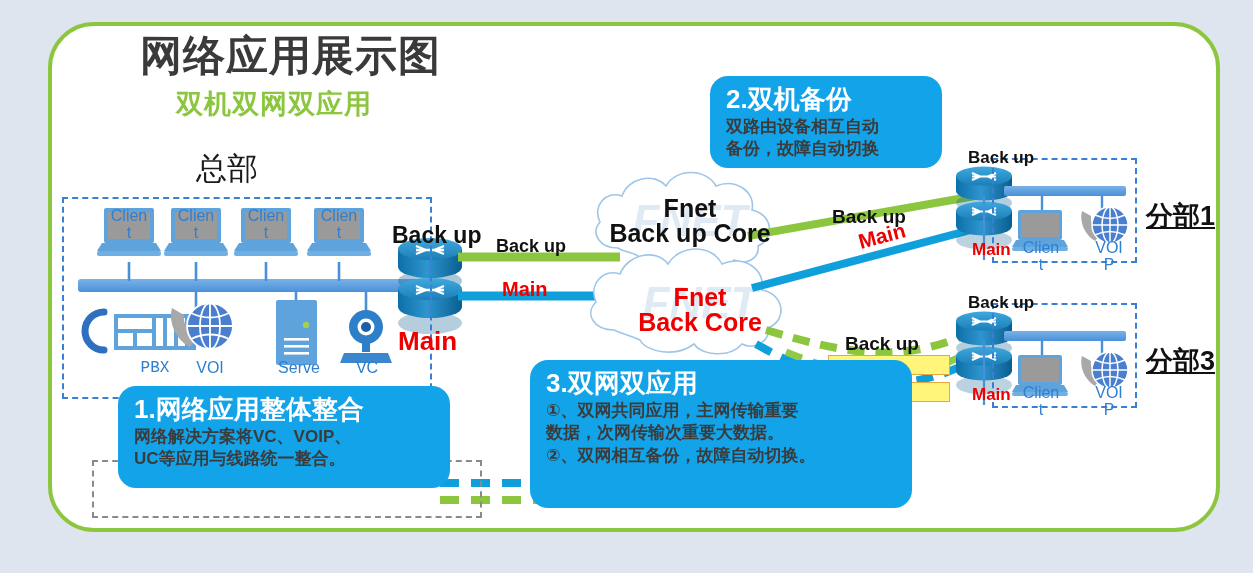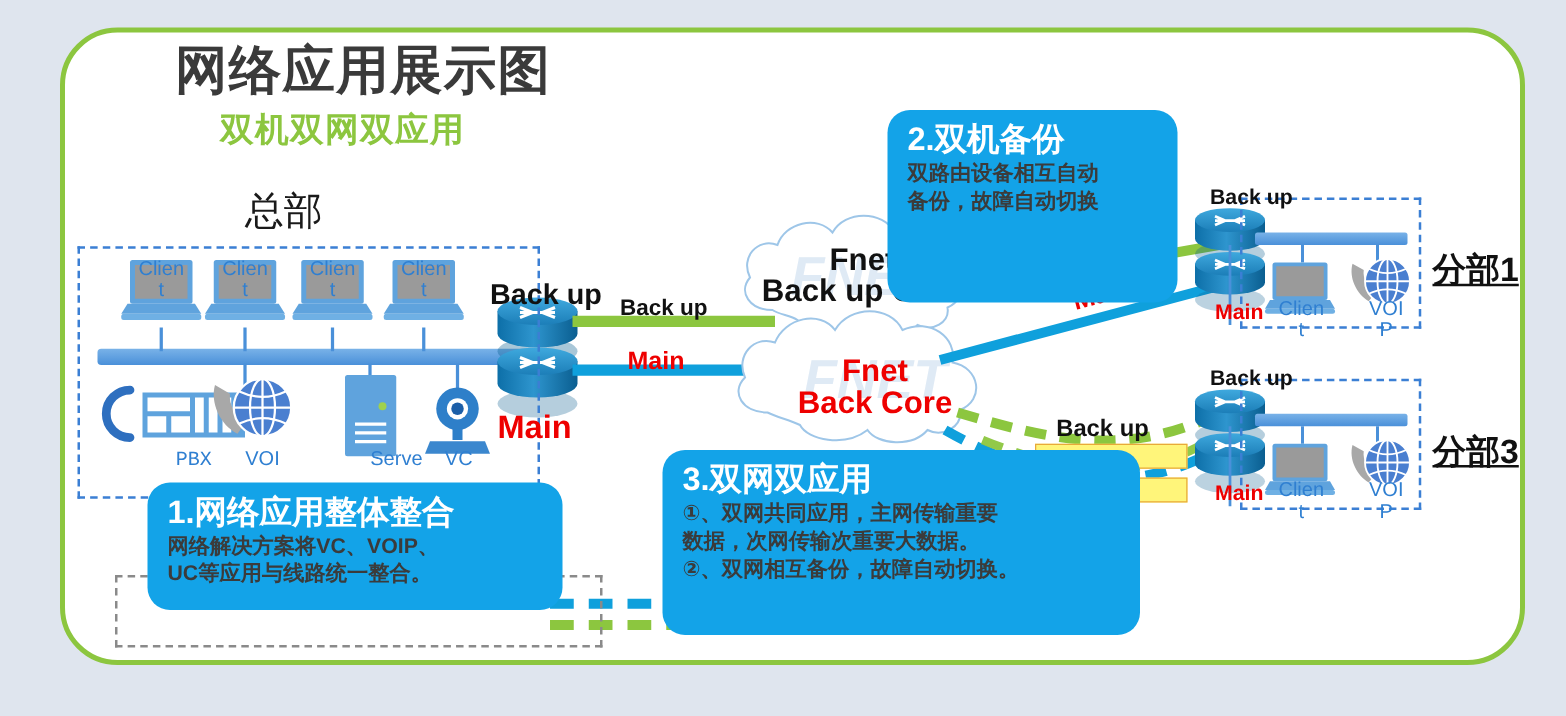--- a/index.html
+++ b/index.html
@@ -353,21 +353,21 @@
   <div class="subtitle">双机双网双应用</div>
   <div class="hq-title">总部</div>
 
   <div class="dev-label wide" style="left:106px;top:208px;">Clien<br>t</div>
   <div class="dev-label wide" style="left:173px;top:208px;">Clien<br>t</div>
   <div class="dev-label wide" style="left:243px;top:208px;">Clien<br>t</div>
   <div class="dev-label wide" style="left:316px;top:208px;">Clien<br>t</div>
 
   <div class="dev-label" style="left:130px;top:360px;width:50px;font-family:Liberation Mono, monospace;">PBX</div>
   <div class="dev-label" style="left:185px;top:360px;width:50px;">VOI</div>
-  <div class="dev-label" style="left:280px;top:360px;width:58px;text-align:right;">Serve</div>
+  <div class="dev-label" style="left:270px;top:360px;width:58px;">Serve</div>
   <div class="dev-label" style="left:344px;top:360px;width:46px;">VC</div>
 
   <div class="lbl black" style="left:392px;top:222px;font-size:23px;">Back up</div>
   <div class="lbl red" style="left:398px;top:326px;font-size:26px;">Main</div>
 
   <div class="lbl black" style="left:496px;top:236px;font-size:18px;">Back up</div>
   <div class="lbl red" style="left:502px;top:278px;font-size:20px;">Main</div>
 
   <div class="cloud-text black" style="left:590px;top:196px;width:200px;">
     <span>Fnet</span><br>
@@ -397,21 +397,21 @@
   <div class="branch-title" style="left:1146px;top:343px;">分部3</div>
 
   <div class="callout" style="left:118px;top:386px;width:332px;height:102px;">
     <div class="ch">1.网络应用整体整合</div>
     <div class="cb">
       <div>网络解决方案将VC、VOIP、</div>
       <div>UC等应用与线路统一整合。</div>
     </div>
   </div>
 
-  <div class="callout" style="left:710px;top:88px;width:232px;height:154px;">
+  <div class="callout" style="left:710px;top:76px;width:232px;height:92px;">
     <div class="ch">2.双机备份</div>
     <div class="cb">
       <div>双路由设备相互自动</div>
       <div>备份，故障自动切换</div>
     </div>
   </div>
 
   <div class="callout" style="left:530px;top:360px;width:382px;height:148px;">
     <div class="ch">3.双网双应用</div>
     <div class="cb">

